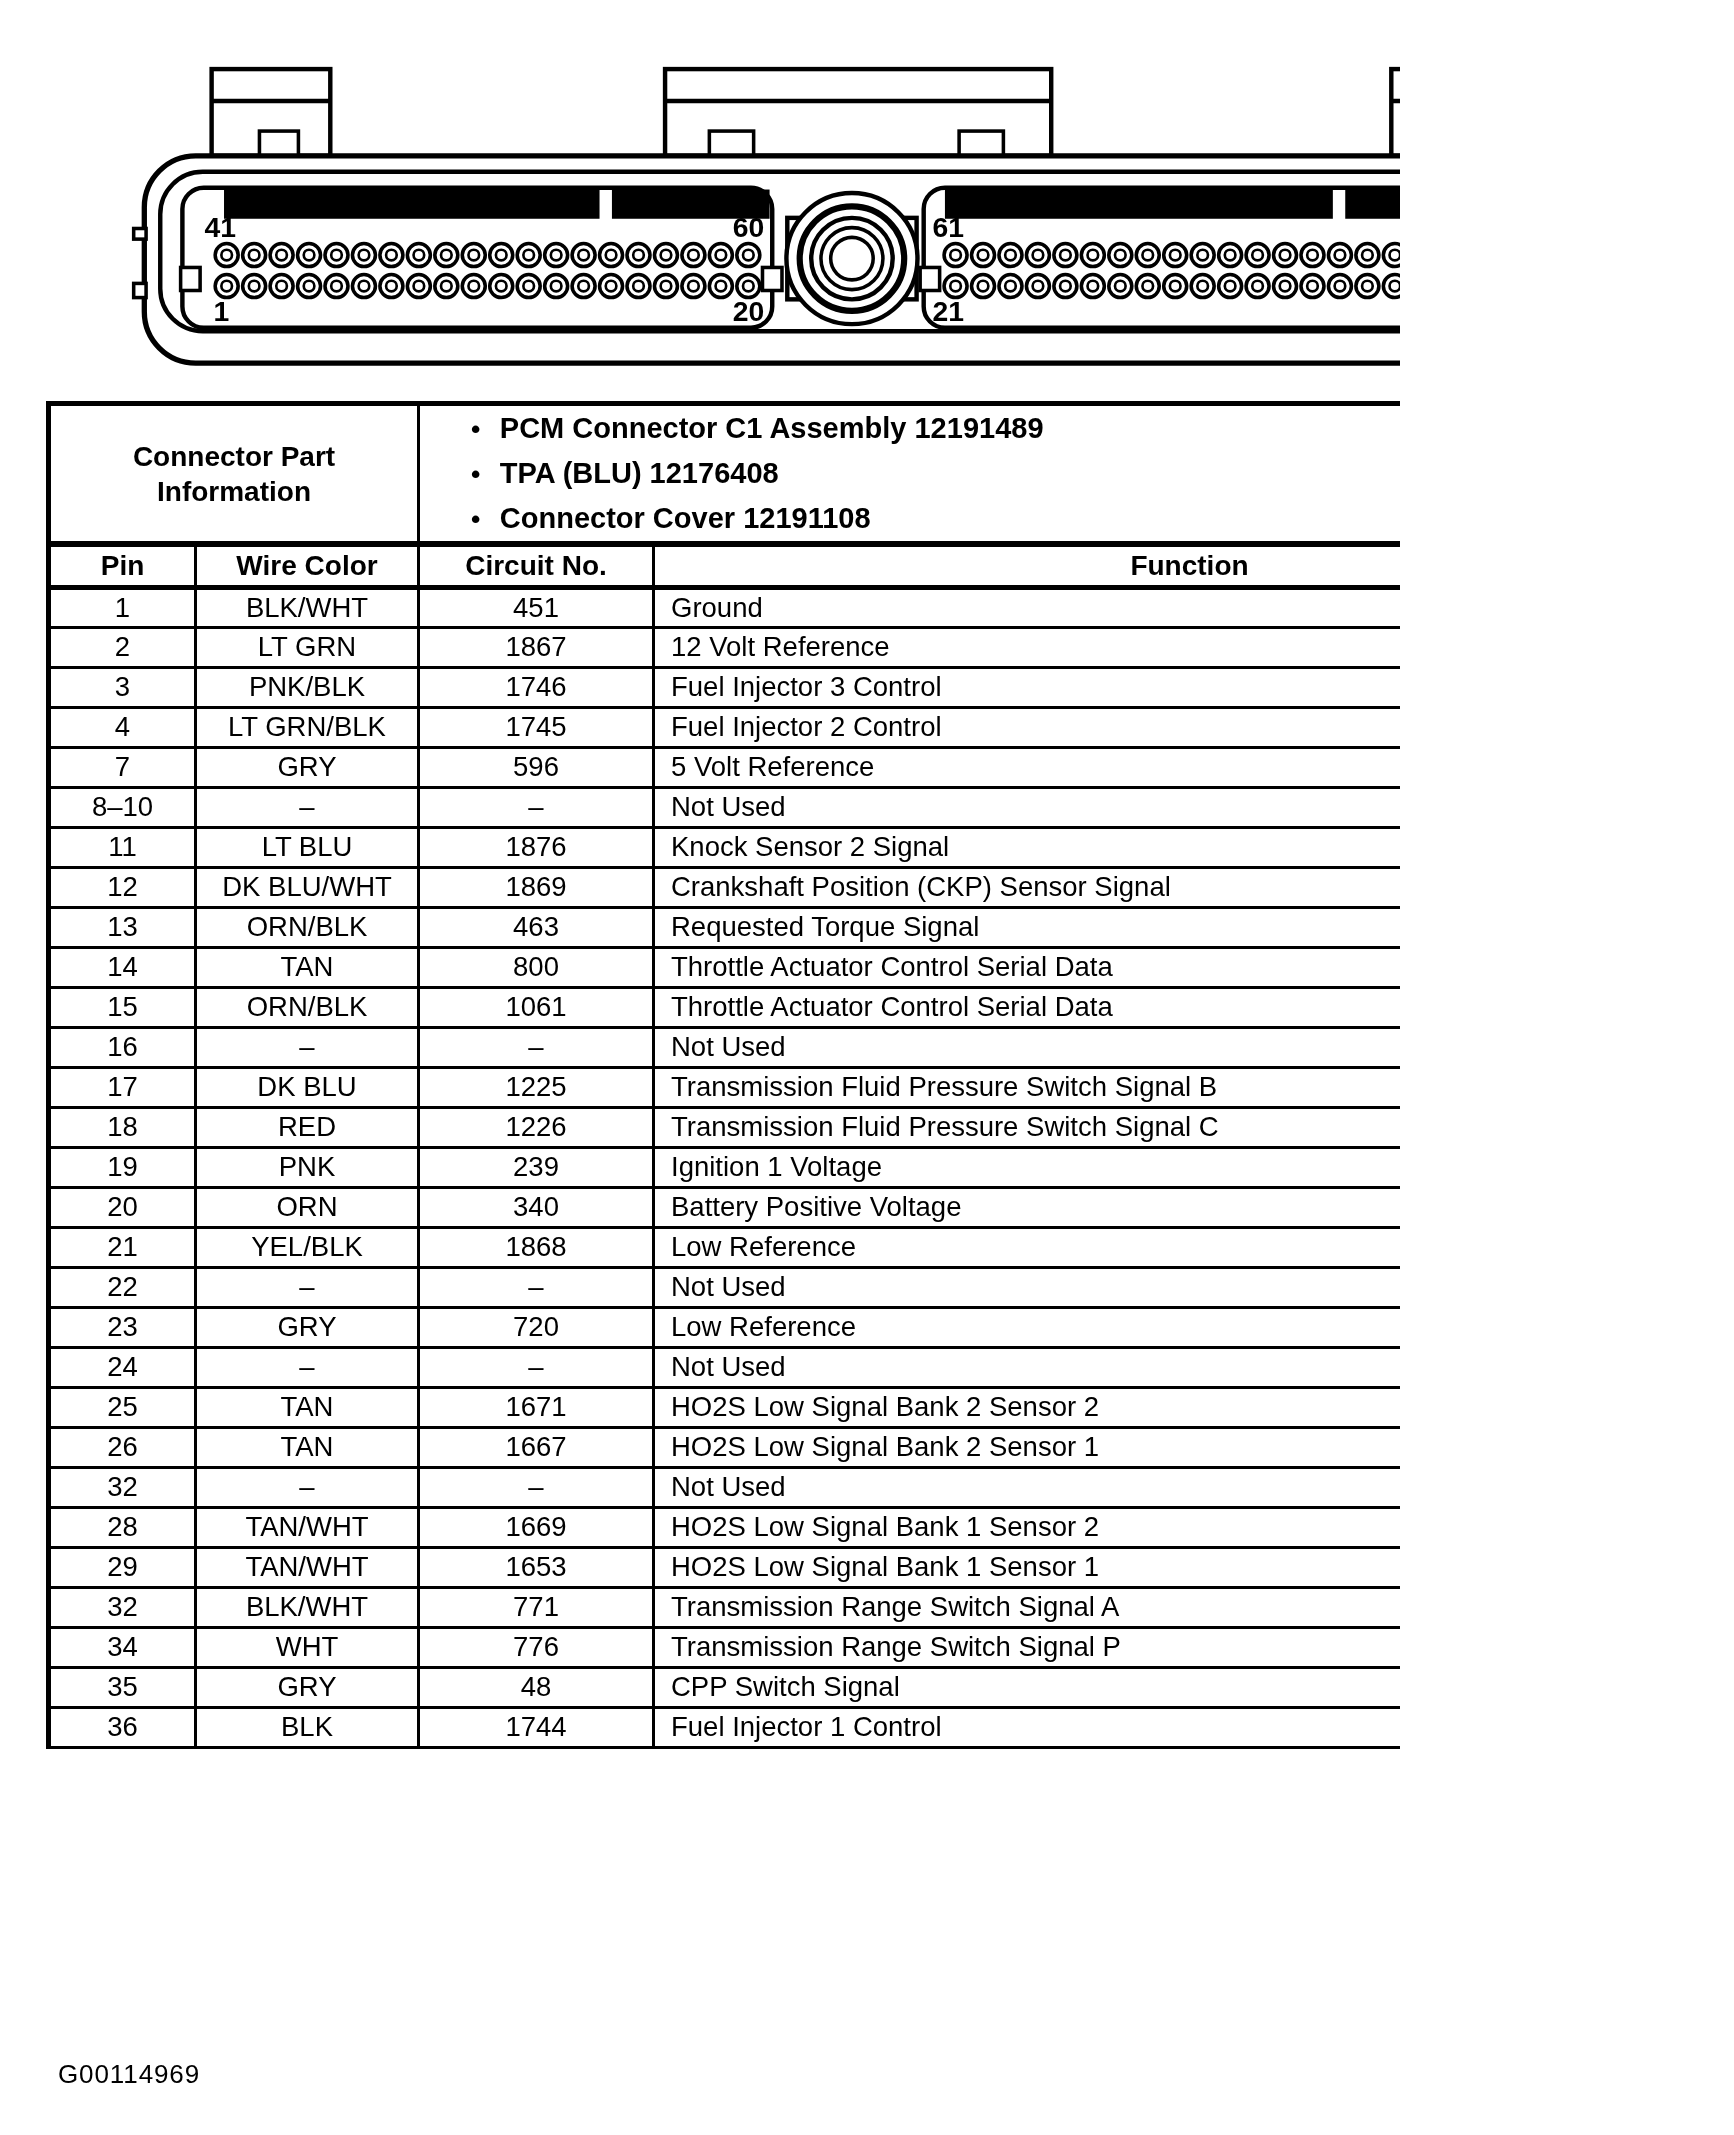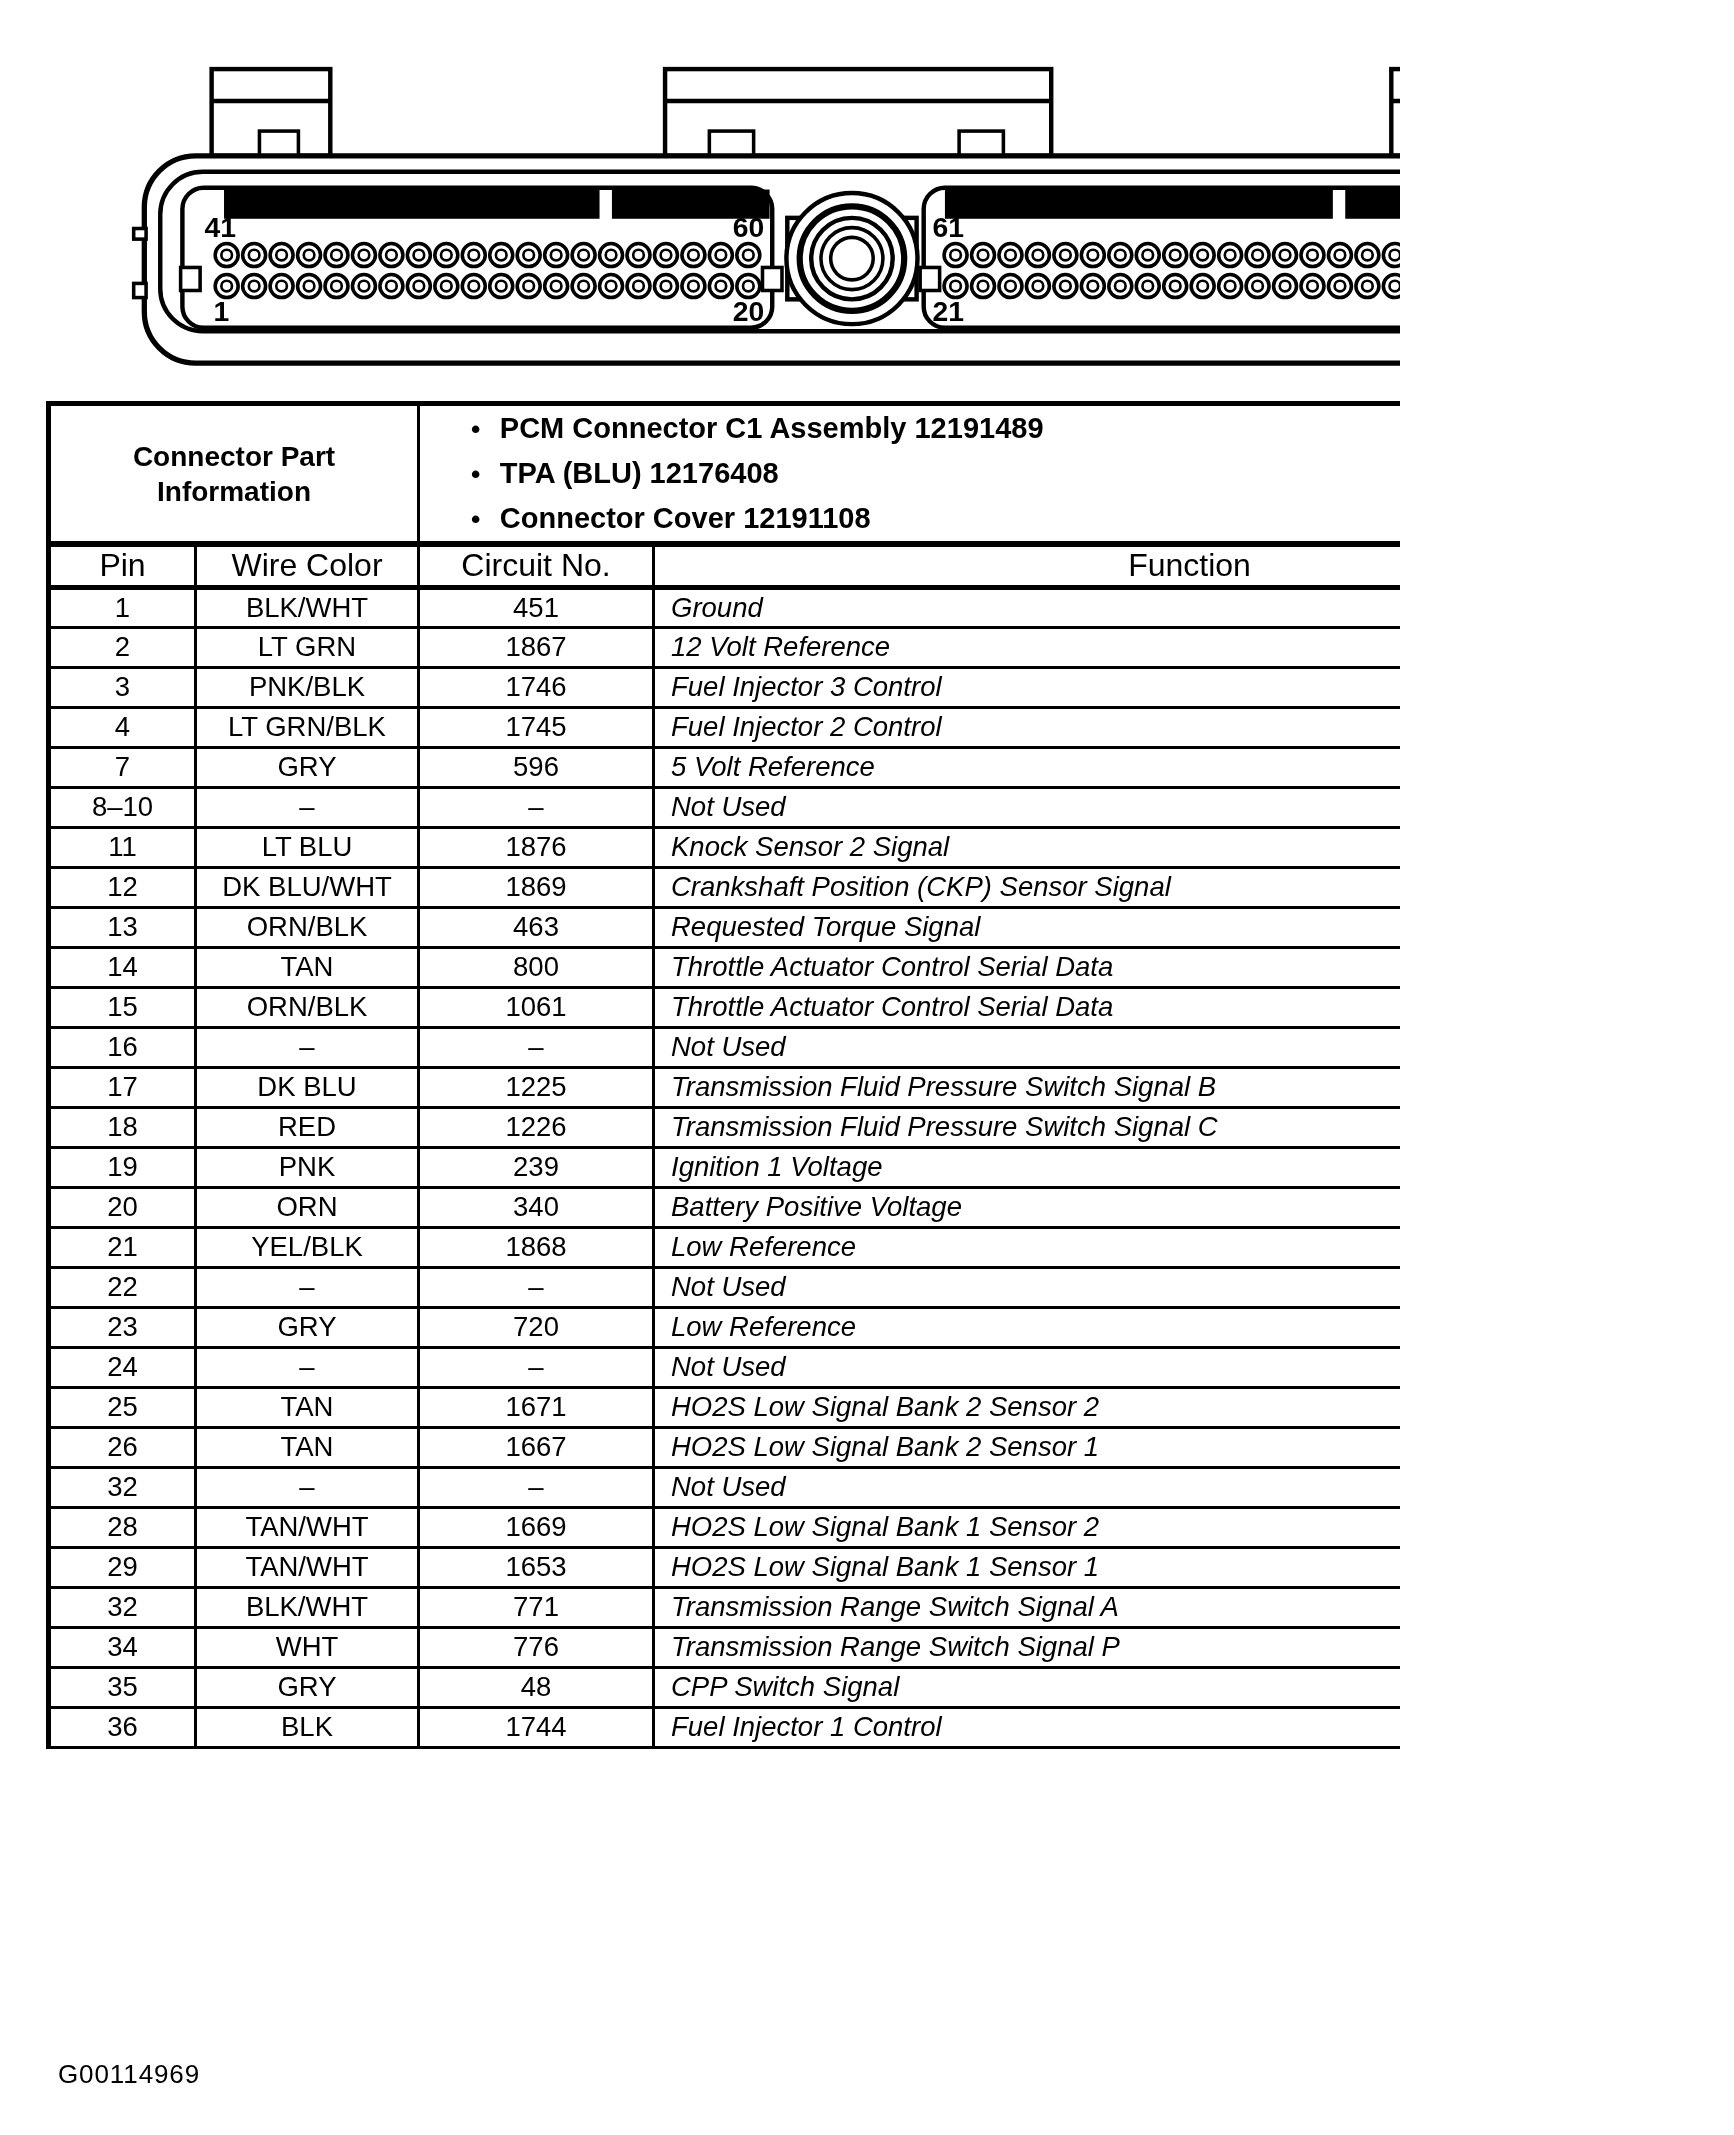--- a/index.html
+++ b/index.html
@@ -39,25 +39,25 @@
     border-bottom:6.2px solid #000;
     border-top:5.3px solid #000;
     font-weight:bold; font-size:28px;
   }
   th.info-label div.label-wrap { max-width:231px; margin:0 auto; white-space:normal; line-height:35px; }
   th.info-items { text-align:left; padding-left:51px; }
   .bullet-item { display:flex; align-items:baseline; line-height:44px; font-size:29px; font-weight:bold; white-space:nowrap; }
   .bullet-item .bullet { font-size:26.6px; margin-right:19.5px; }
   tr.cols-row th {
     height:43px;
-    font-weight:normal; font-size:32px;
+    font-weight:bold; font-size:28px;
     border-bottom:5.3px solid #000;
   }
   tbody td { height:40px; border-top-width:4.4px; border-bottom-width:4.4px; }
-  tbody td.col-function { text-align:left; padding-left:16px;font-style:italic; }
+  tbody td.col-function { text-align:left; padding-left:16px; }
   table.pin-table { border-left:5.3px solid #000; border-right:5.3px solid #000; }
   
   .figure-id {
     position:absolute; left:23px; top:2059px;
     font-size:26px; letter-spacing:0.9px;margin-left:35px;
   }
 </style>
 </head>
 <body>
 

